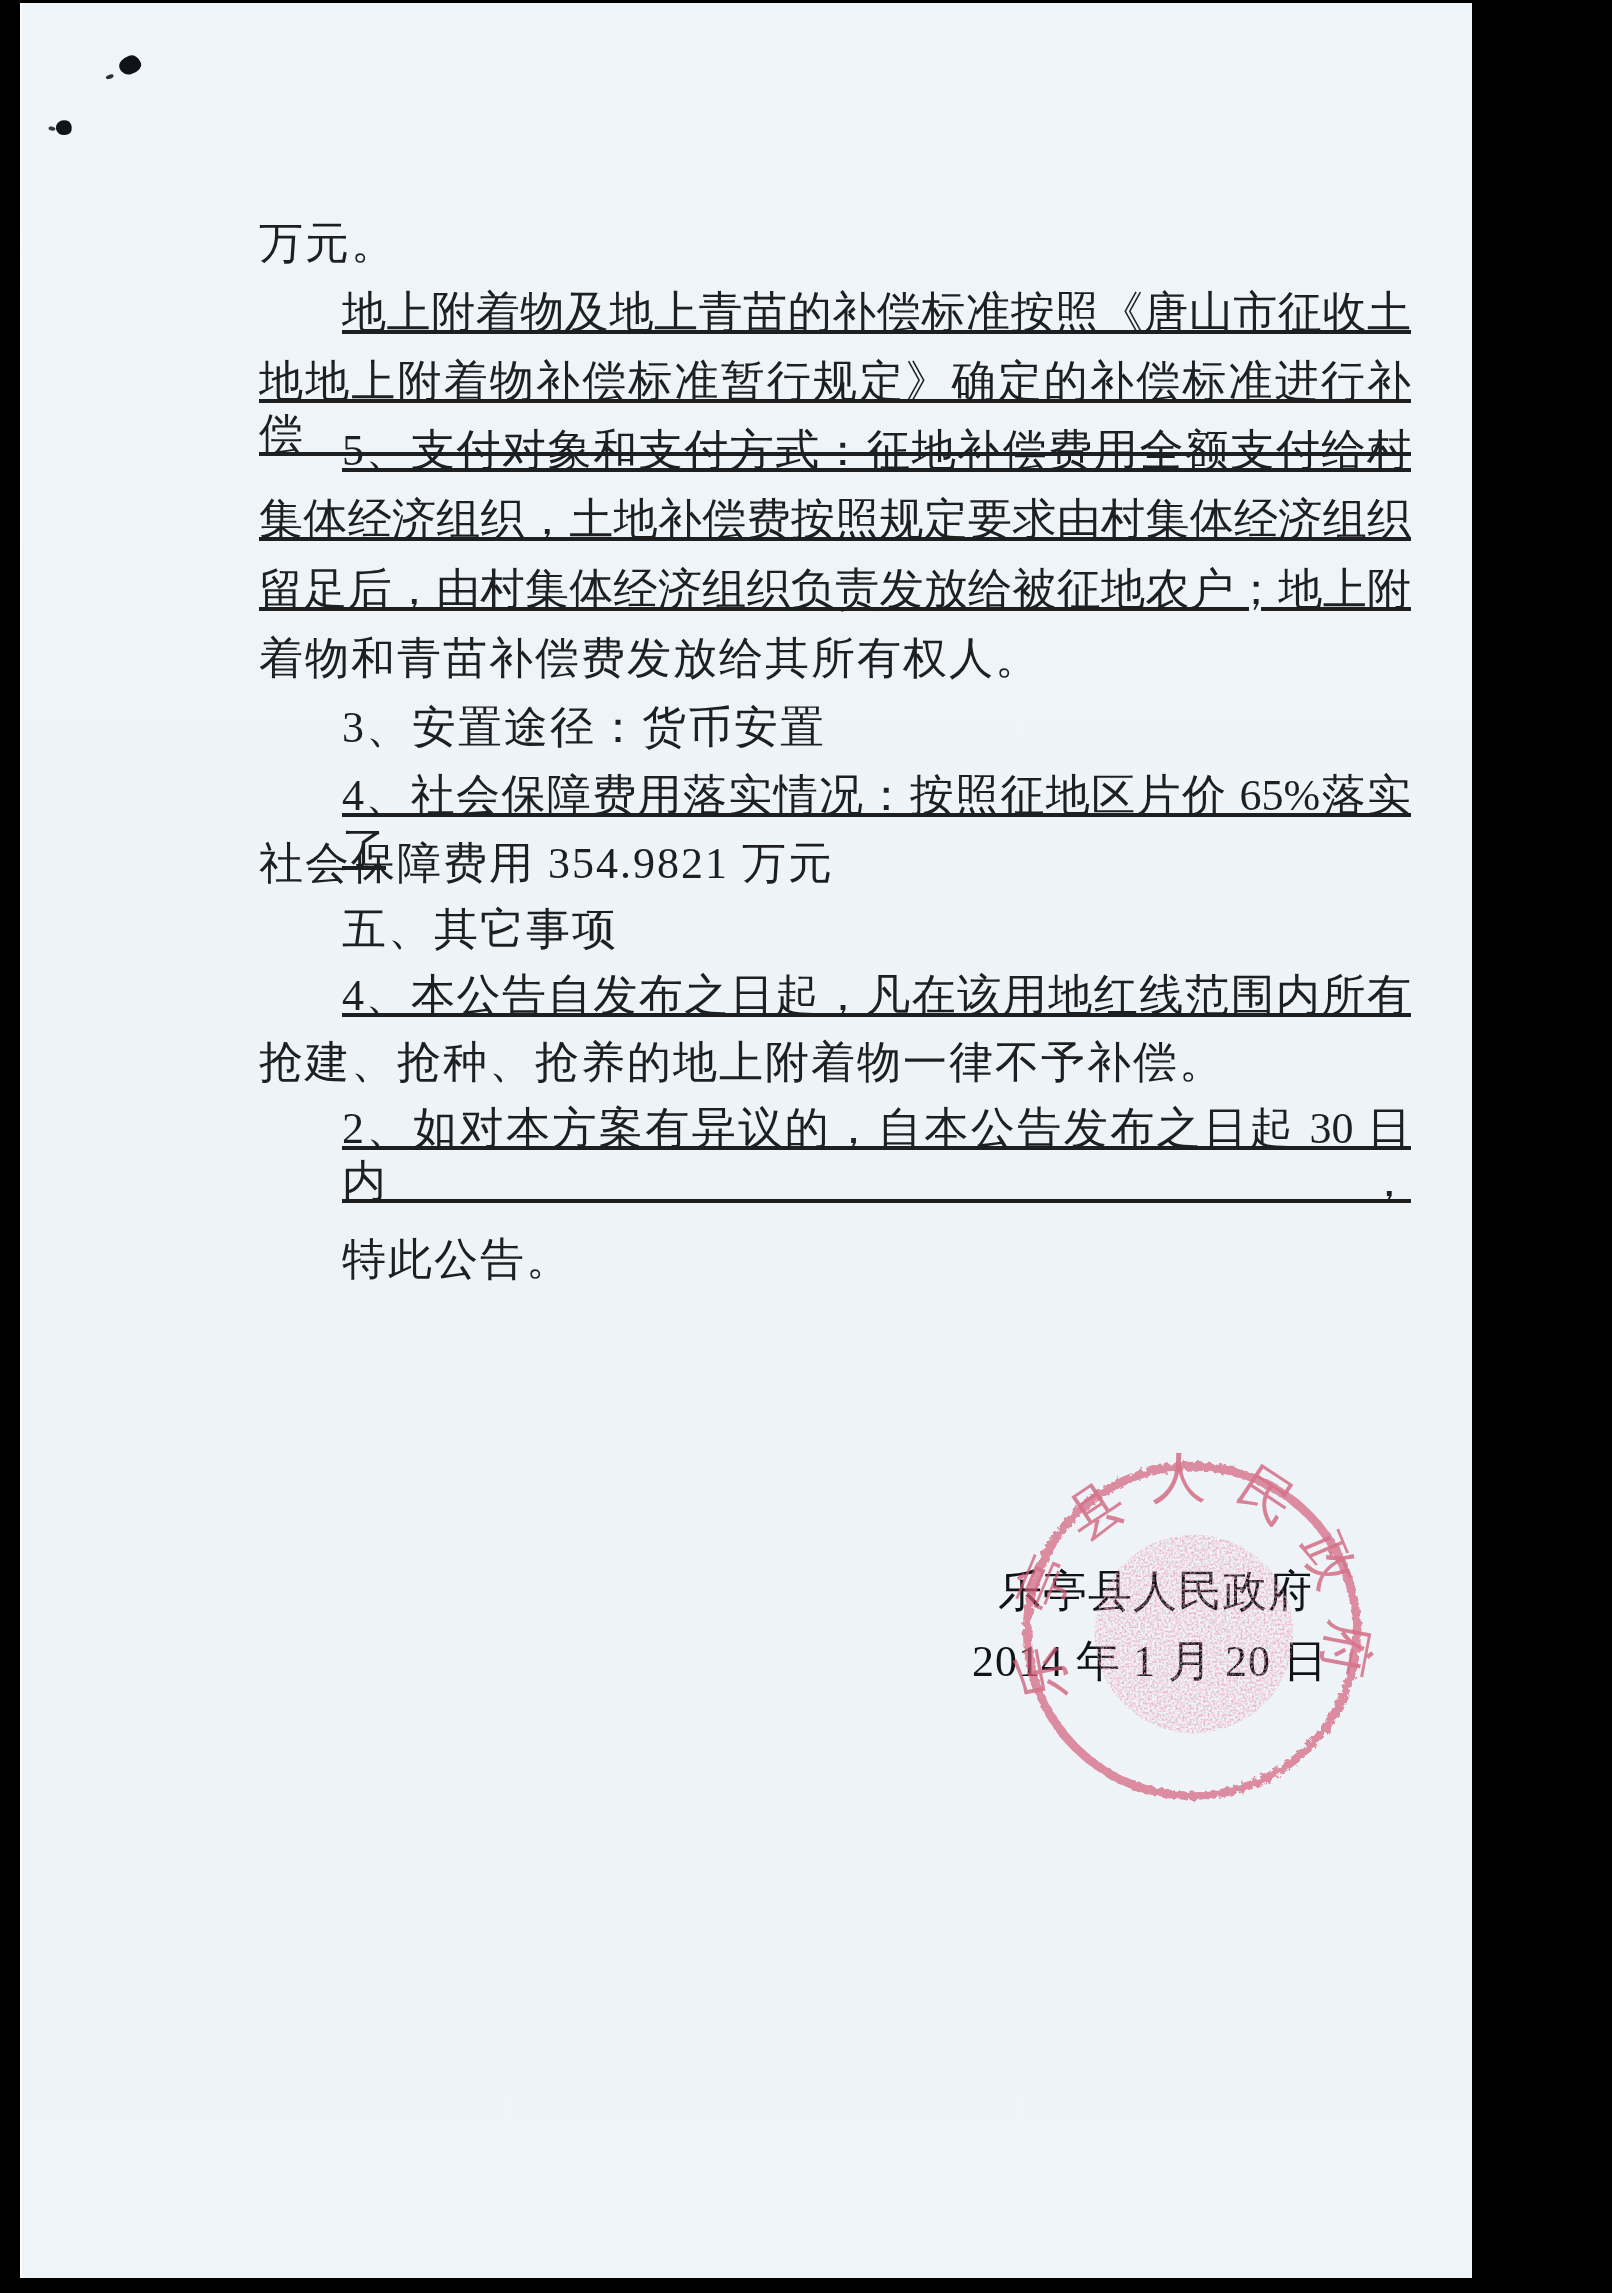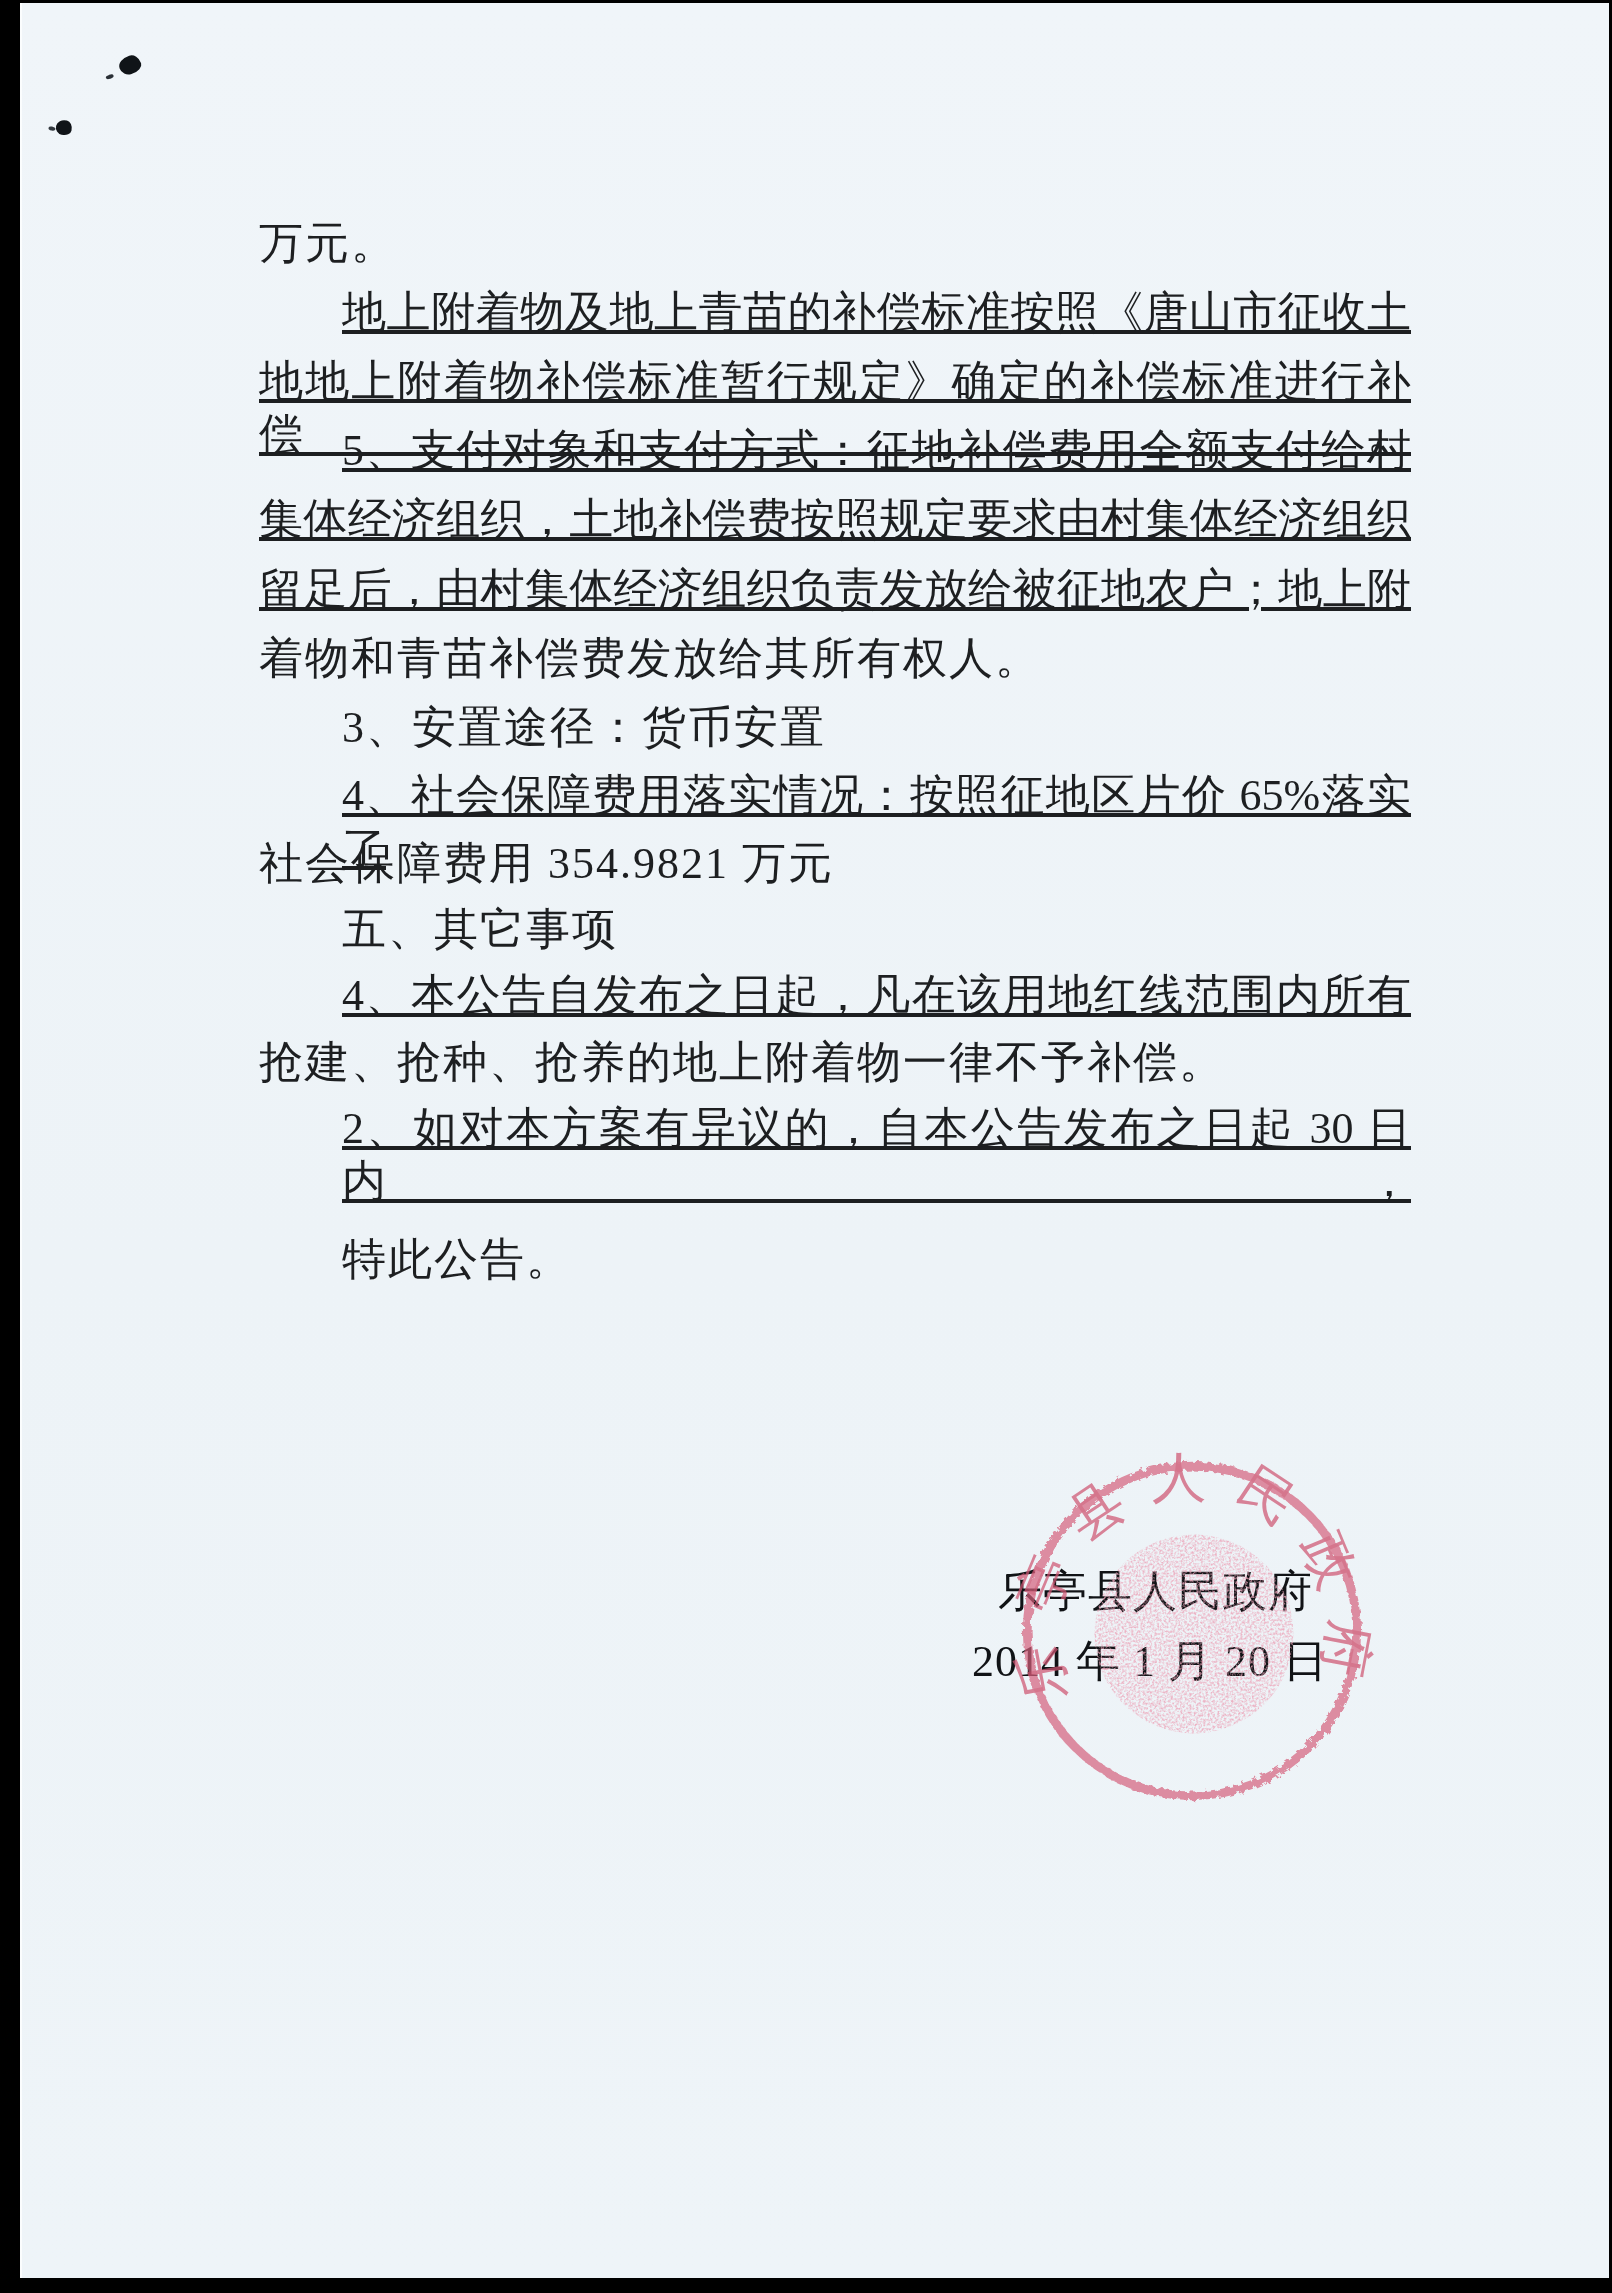--- a/index.html
+++ b/index.html
@@ -1,18 +1,18 @@
 <!DOCTYPE html>
 <html><head>
 <meta charset="utf-8">
 <style>
   html, body { margin: 0; padding: 0; background: #000; }
   .scan {
     position: relative;
-    width: 1612px;
+    width: 1472px;
     height: 2294px;
     background: #000;
     overflow: hidden;
     font-family: "Liberation Serif", serif;
   }
   .paper {
     position: absolute;
     left: 19.5px;
     top: 2.9px;
     width: 1587px;

